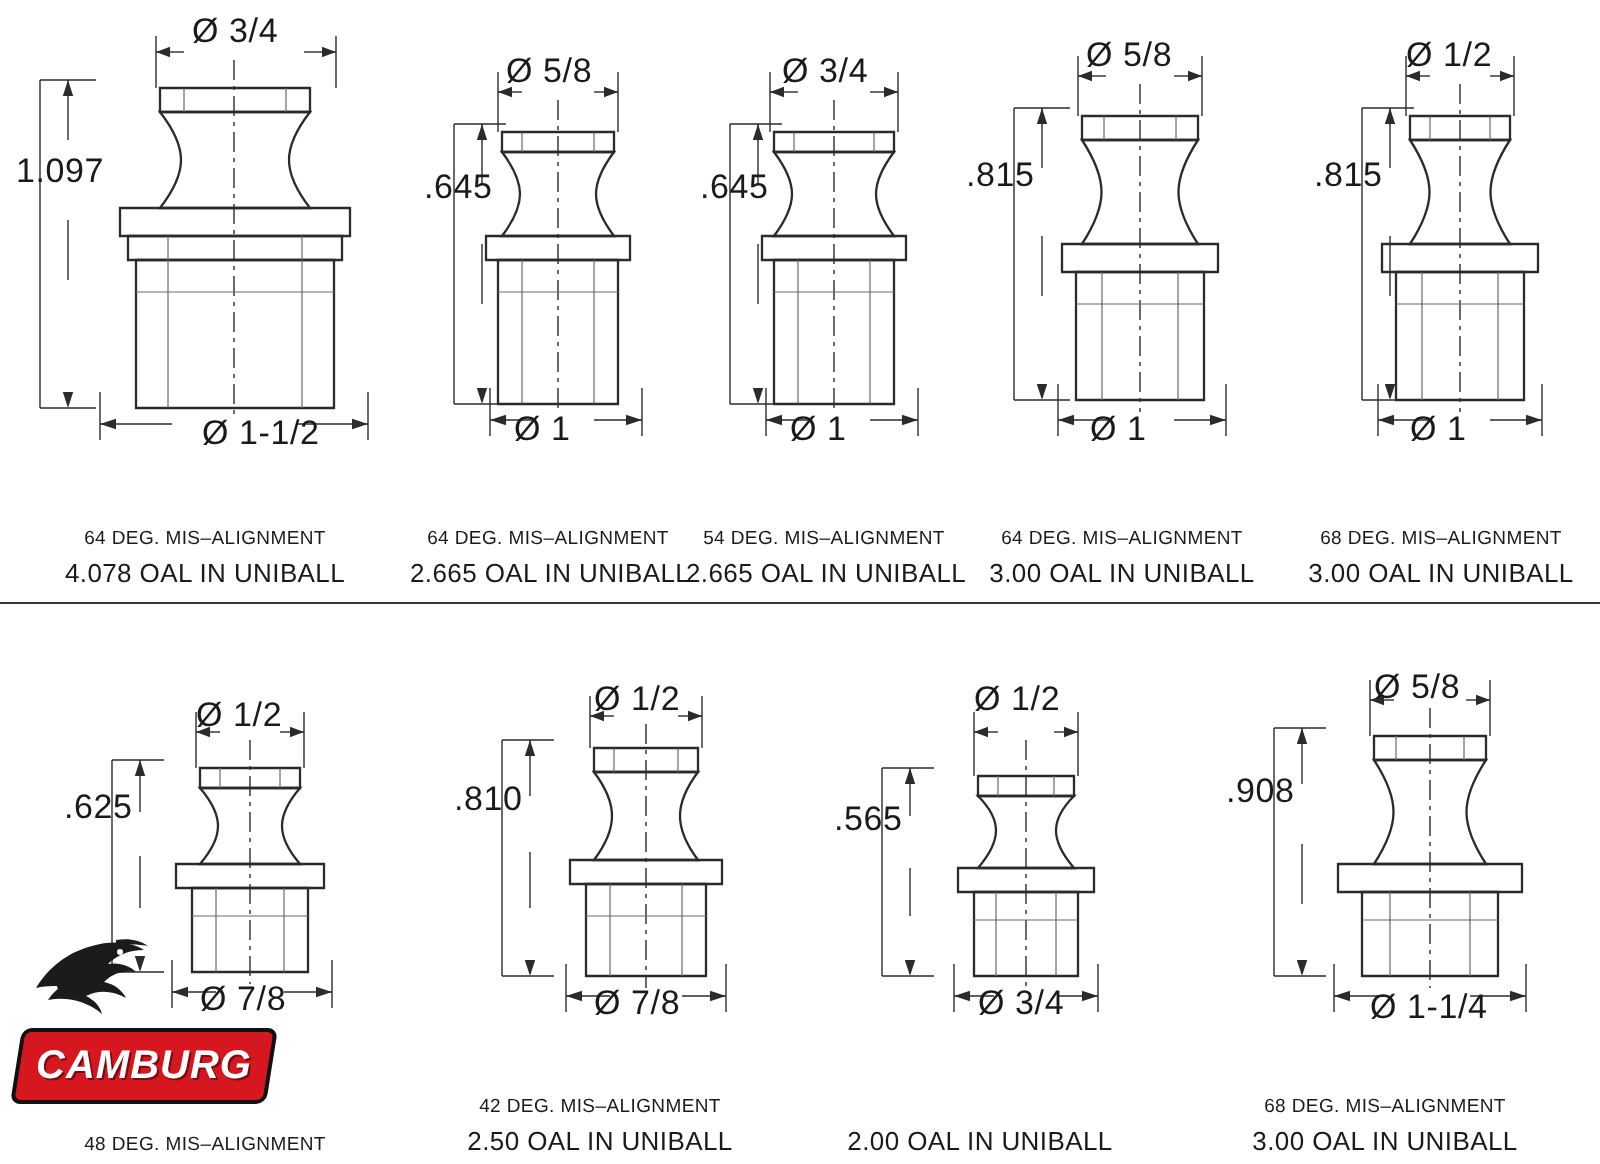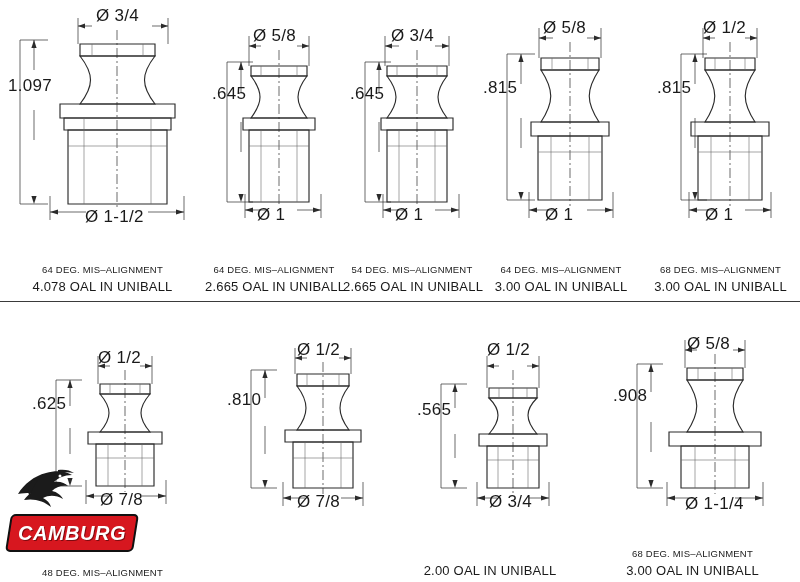--- a/index.html
+++ b/index.html
@@ -123,21 +123,21 @@
   <div class="row" id="row-top">
 
     <div class="cell" style="left:0px;width:205px">
       <div class="stage">
 
         
         <div class="dim" style="left:96px;top:6px">Ø 3/4</div>
         
         <div class="dim" style="left:8px;top:76px">1.097</div>
         
-        <div class="dim" style="left:85px;top:207px">Ø 1-1/2</div>
+        <div class="dim" style="left:101px;top:207px">Ø 1-1/2</div>
 
         <svg width="205" height="248" viewBox="0 0 205 248">
           <g stroke="#2b2b2b" fill="none" stroke-width="1">
 
             <g stroke-width="0.7">
               <line x1="20" y1="40" x2="20" y2="204"></line>
               <line x1="78" y1="18" x2="78" y2="44"></line>
               <line x1="168" y1="18" x2="168" y2="44"></line>
               <line x1="78" y1="26" x2="92" y2="26"></line>
               <line x1="152" y1="26" x2="168" y2="26"></line>
@@ -520,20 +520,24 @@
             <g stroke-width="0.6" stroke="#6a6a6a">
               <line x1="102" y1="66" x2="102" y2="78"></line>
               <line x1="134" y1="66" x2="134" y2="78"></line>
               <line x1="100" y1="134" x2="100" y2="180"></line>
               <line x1="136" y1="134" x2="136" y2="180"></line>
               <line x1="88" y1="150" x2="148" y2="150"></line>
             </g>
           </g>
         </svg>
       </div>
+      <div class="caption">
+        <div class="misal">42 DEG. MIS–ALIGNMENT</div>
+        <div class="oal">2.50 OAL IN UNIBALL</div>
+      </div>
     </div>
 
     <div class="cell" style="left:395px;width:190px">
       <div class="stage">
         <div class="dim" style="left:92px;top:32px">Ø 1/2</div>
         <div class="dim" style="left:22px;top:92px">.565</div>
         <div class="dim" style="left:94px;top:184px">Ø 3/4</div>
 
         <svg width="190" height="222" viewBox="0 0 190 222">
           <g stroke="#2b2b2b" fill="none">

